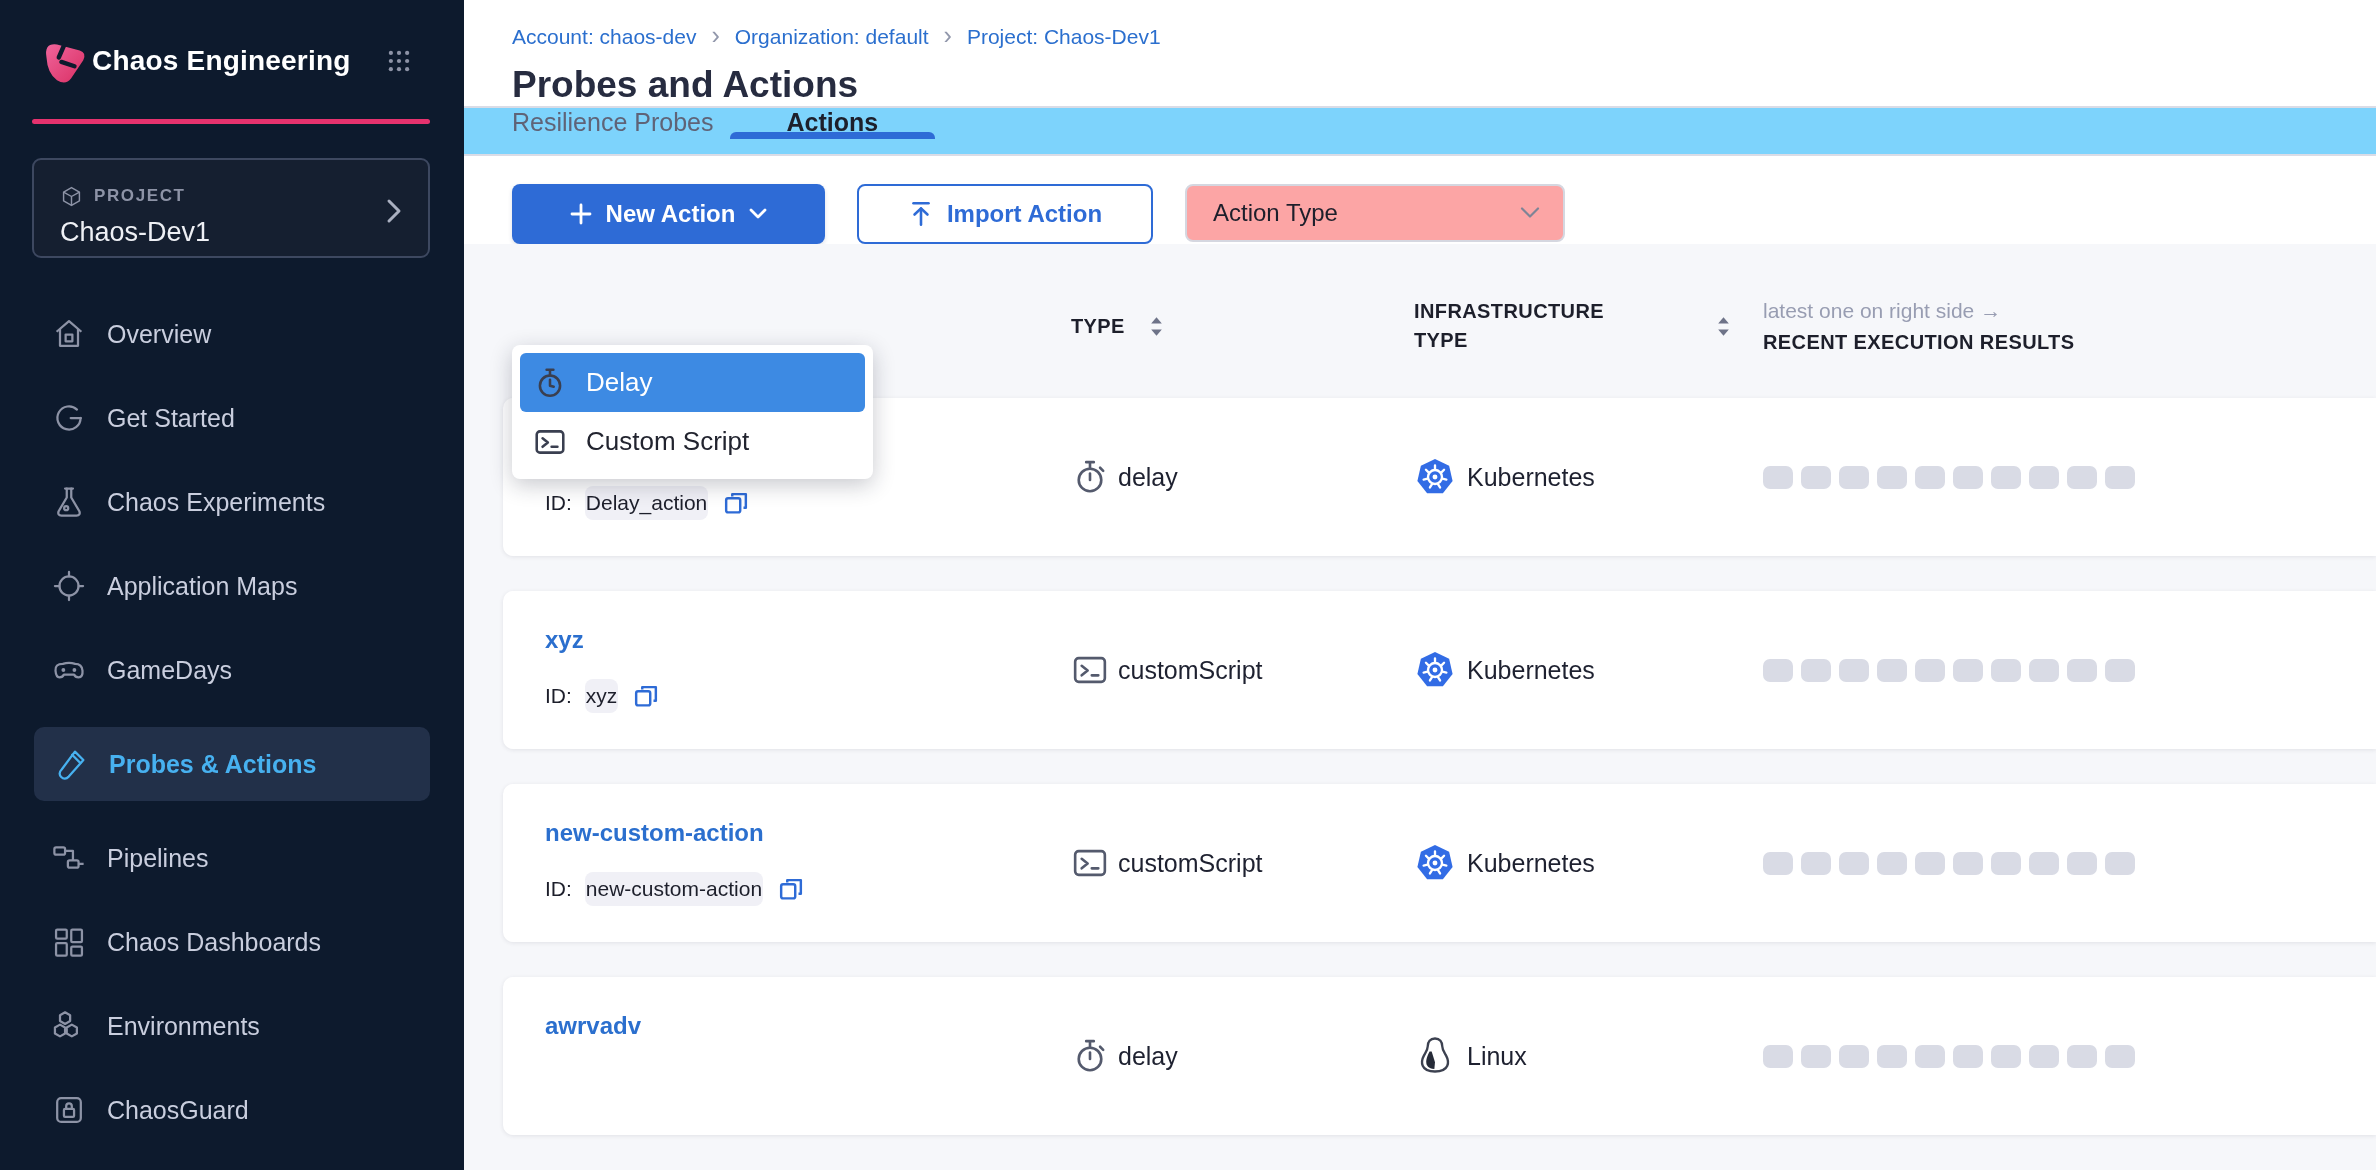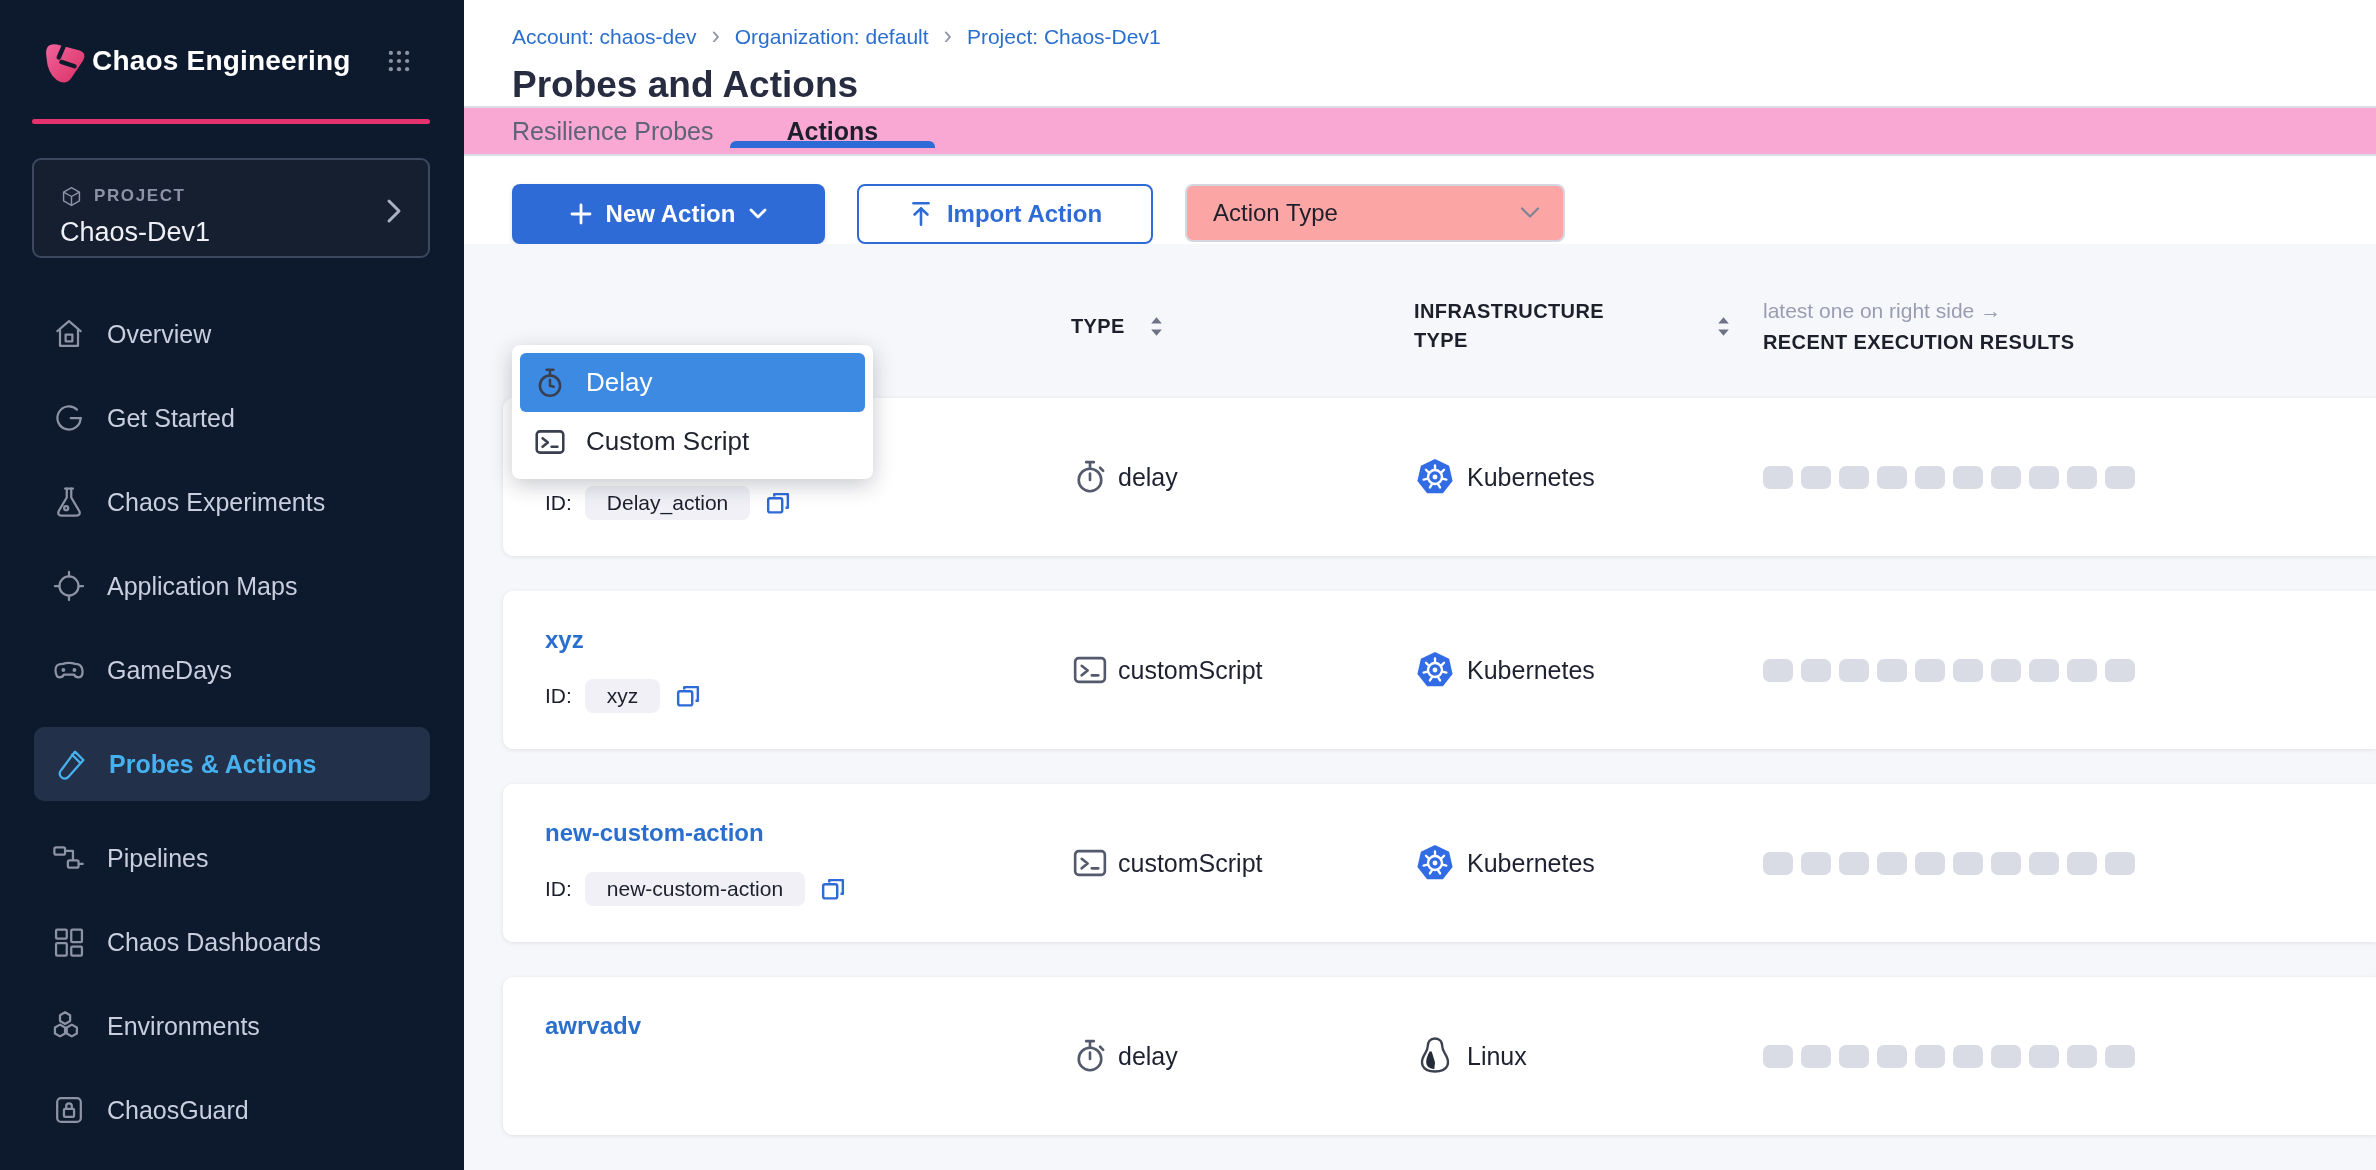--- a/index.html
+++ b/index.html
@@ -27,21 +27,21 @@
   .nav-item.active .nico{color:var(--selected-text,#47b1f0)}
 
   
   main{flex:1;display:flex;flex-direction:column;background:#fff;min-width:0}
   .page-header{height:143px;border-bottom:2px solid #dadce6;padding:25px 0 0 48px}
   .breadcrumb{display:flex;gap:15px;align-items:center;font-size:21px}
   .breadcrumb a{color:var(--link-blue,#2b6fce);text-decoration:none;cursor:pointer}
   .breadcrumb .sep{color:#9298ac;font-size:25px;line-height:1;margin-top:-3px}
   h1{margin:15px 0 0;font-size:37px;color:#272c40;font-weight:700}
 
-  .tabbar{height:99px;border-bottom:2px solid #dadce6;display:flex;align-items:center;padding-left:48px;background:#f9a8d4}
+  .tabbar{height:99px;border-bottom:2px solid #dadce6;display:flex;align-items:flex-start;padding-left:48px;background:#7dd3fc}
   .tab{font-size:25px;color:#5f6377;display:flex;align-items:center;cursor:pointer}
   .tab.active{margin-left:16px;padding:0 57px;font-weight:700;color:#1d1f2b;position:relative}
   .tab-ind{position:absolute;left:0;right:0;bottom:-2px;height:7px;border-radius:6px 6px 0 0;background:var(--accent-blue,#2e6bd6)}
 
   .toolbar{background:#fff;height:116px;display:flex;gap:32px;padding:28px 0 0 48px}
   .btn-primary{width:313px;height:60px;background:var(--accent-blue,#2e6bd6);color:#fff;border:none;border-radius:8px;
     font-size:24px;font-weight:700;display:flex;align-items:center;justify-content:center;gap:13px;cursor:pointer;
     font-family:inherit;box-shadow:0 2px 4px rgba(30,50,100,.15)}
   .btn-outline{width:296px;height:60px;background:#fff;color:var(--accent-blue,#2e6bd6);border:2px solid var(--accent-blue,#2e6bd6);
     border-radius:8px;font-size:24px;font-weight:700;display:flex;align-items:center;justify-content:center;gap:13px;cursor:pointer;font-family:inherit}
@@ -56,21 +56,21 @@
   .th-cell.infra .sort{margin-left:auto;margin-right:30px}
   .results-head{display:flex;flex-direction:column;gap:8px}
   .hint{font-size:21px;color:#989db2}
 
   .card{display:grid;grid-template-columns:568px 343px 349px 1fr;align-items:center;height:158px;margin-bottom:35px;
     background:#fff;border-radius:10px 0 0 10px;box-shadow:0 1px 4px rgba(35,40,60,.10)}
   .name-cell{display:flex;flex-direction:column;justify-content:center;padding-left:42px;gap:24px;height:100%}
   .row-name{font-size:24px;font-weight:700;color:var(--link-blue,#2b6fce);text-decoration:none;cursor:pointer;width:fit-content}
   .id-row{display:flex;align-items:center;font-size:21px;color:#1d1f2b;gap:13px;height:36px}
   .id-spacer{height:36px}
-  .id-pill{background:#f0f0f6;border-radius:8px;padding:5px 22px}
+  .id-pill{background:#f0f0f6;border-radius:8px;padding:5px 1px}
   .copy-wrap{display:flex;cursor:pointer}
   .cell-type{display:flex;align-items:center;gap:9px;font-size:25px;color:#1e2130}
   .cell-infra{display:flex;align-items:center;gap:11px;font-size:25px;color:#1e2130}
   .tico{display:flex;color:#545a6d}
   .cell-results{display:flex;gap:8px}
   .sq{width:30px;height:23px;border-radius:7px;background:var(--placeholder-gray,#d9dbe5)}
 
   
   .menu{position:absolute;left:512px;top:345px;width:361px;background:#fff;border-radius:8px;padding:8px;
     box-shadow:0 6px 22px rgba(25,30,50,.24);z-index:5}

